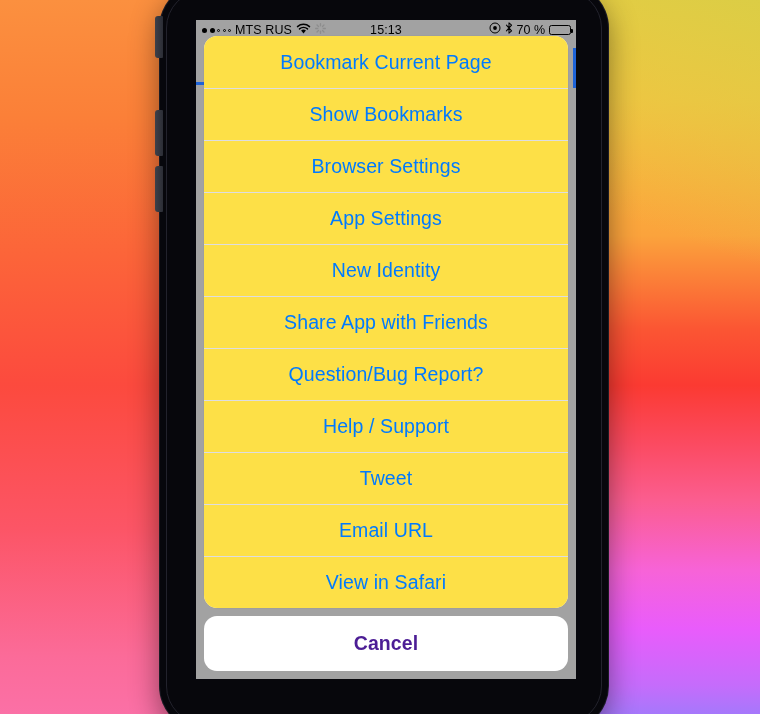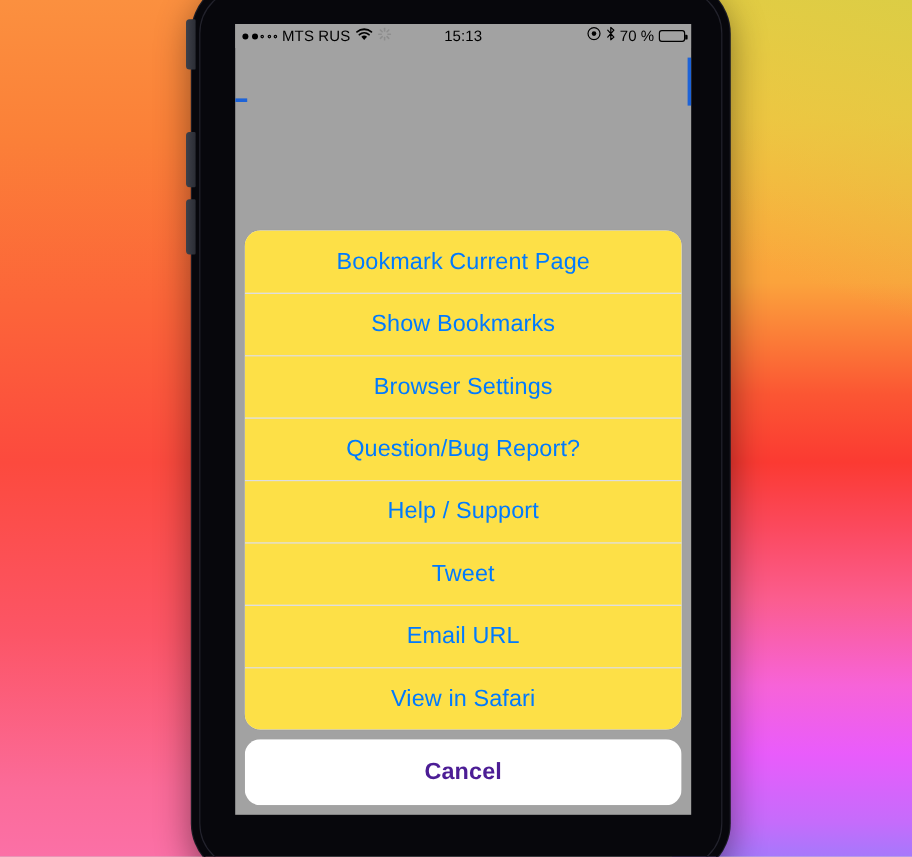--- a/index.html
+++ b/index.html
@@ -238,20 +238,29 @@
           <div class="sheet-item">
             <span>Bookmark Current Page</span>
           </div>
           <div class="sheet-item">
             <span>Show Bookmarks</span>
           </div>
           <div class="sheet-item">
             <span>Browser Settings</span>
           </div>
           <div class="sheet-item">
+            <span>App Settings</span>
+          </div>
+          <div class="sheet-item">
+            <span>New Identity</span>
+          </div>
+          <div class="sheet-item">
+            <span>Share App with Friends</span>
+          </div>
+          <div class="sheet-item">
             <span>Question/Bug Report?</span>
           </div>
           <div class="sheet-item">
             <span>Help / Support</span>
           </div>
           <div class="sheet-item">
             <span>Tweet</span>
           </div>
           <div class="sheet-item">
             <span>Email URL</span>

